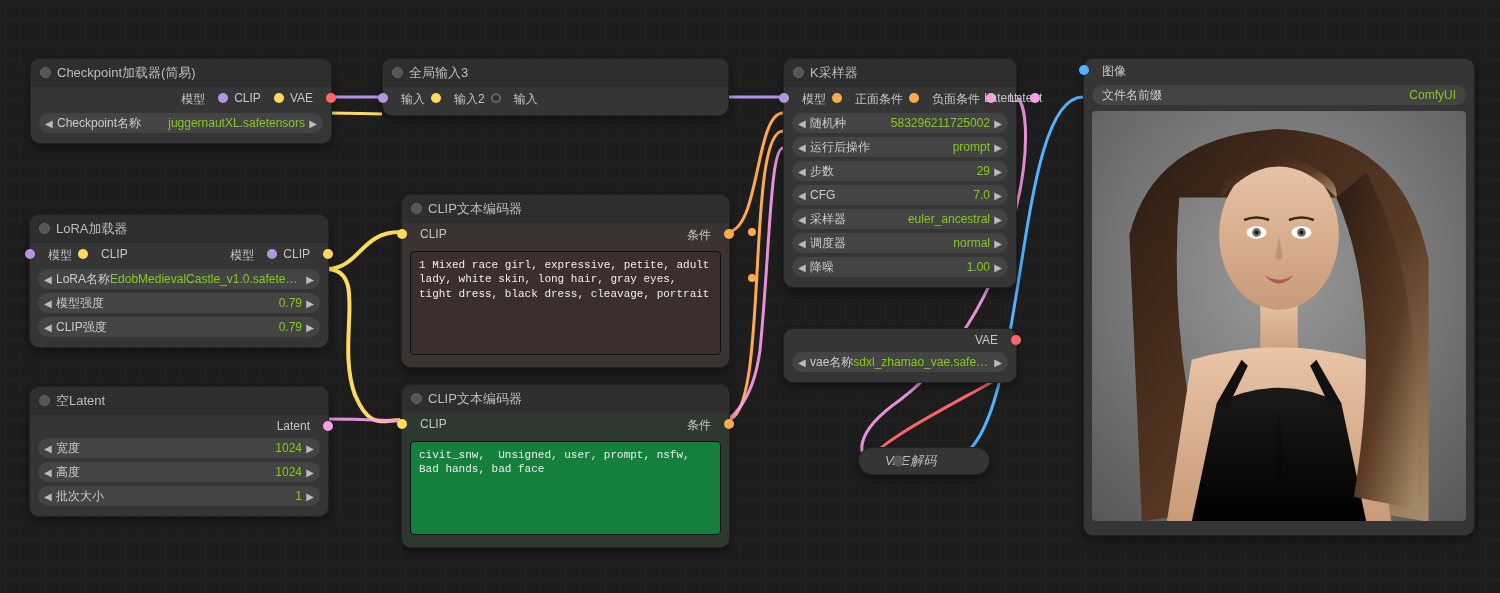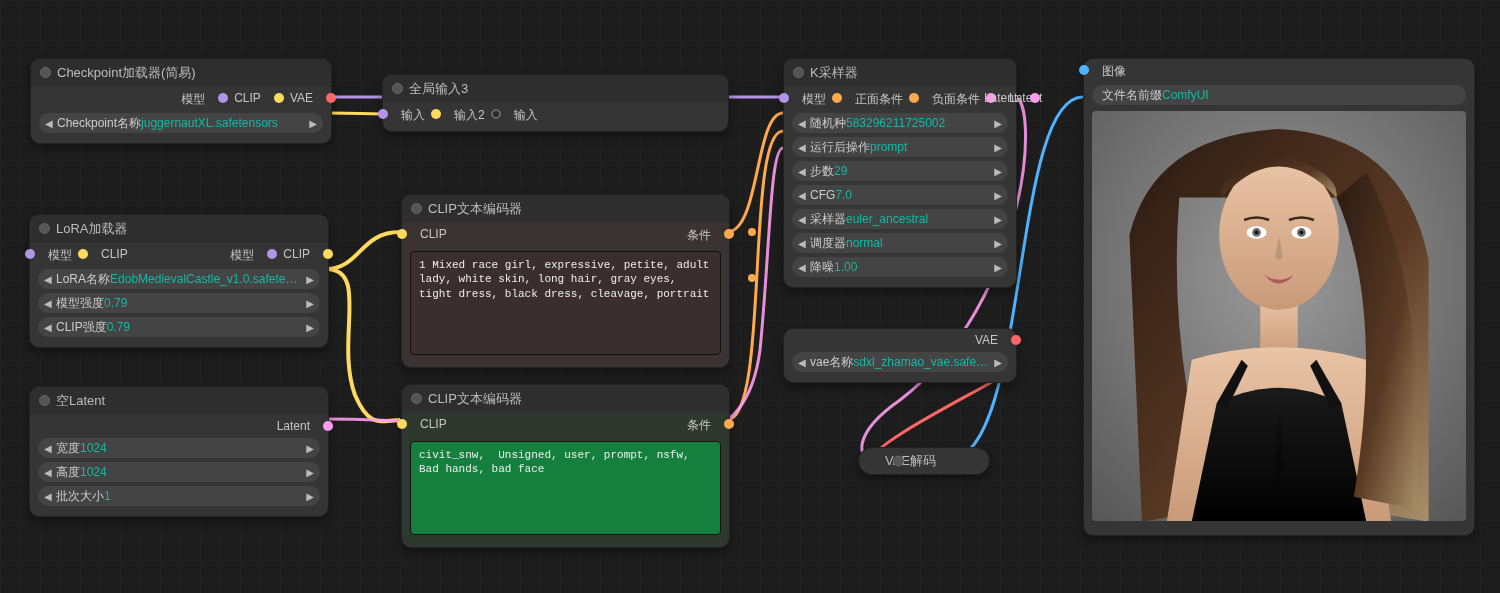--- a/index.html
+++ b/index.html
@@ -101,23 +101,23 @@
     cursor: pointer;
     position: relative;
   }
   .widget .wlabel {
     padding-left: 18px;
     color: #ccc;
     flex-shrink: 0;
   }
   .widget .wvalue {
     flex: 1;
-    text-align: left;
+    text-align: right;
     padding-right: 18px;
-    color: #14b8a6;
+    color: #84cc16;
     overflow: hidden;
     text-overflow: ellipsis;
     white-space: nowrap;
   }
   .widget .arrow-l, .widget .arrow-r {
     position: absolute;
     top: 50%;
     transform: translateY(-50%);
     font-size: 10px;
     color: #bbb;
@@ -142,20 +142,21 @@
   .negative .textarea-box { background:#15803d; }
   .positive.node { background:#3b3232; }
   .negative.node { background:#2f382e; }
 
   .collapsed {
     height: 26px;
     border-radius: 14px;
     display: flex;
     align-items: center;
     padding: 0 14px 0 26px;
+    font-style: italic;
   }
   .collapsed .header {
     background: transparent;
     padding: 0;
   }
   .collapsed .header::before {
     left: 8px; top: 50%; transform: translateY(-50%);
   }
 
   .image-out {
@@ -209,21 +210,21 @@
     </div>
     <div class="widget">
       <span class="arrow-l">◀</span>
       <span class="wlabel">Checkpoint名称</span>
       <span class="wvalue">juggernautXL.safetensors</span>
       <span class="arrow-r">▶</span>
     </div>
   </div>
 </div>
 
-<div class="node" style="left:382px; top:74px; width:345px;">
+<div class="node" style="left:382px; top:58px; width:345px;">
   <div class="header">全局输入3</div>
   <div class="body">
     <div class="slots">
       <div class="inputs">
         <div class="slot"><span class="port filled" style="background:#b593e6"></span><span>输入</span></div>
         <div class="slot"><span class="port filled" style="background:#ffda5e"></span><span>输入2</span></div>
         <div class="slot"><span class="port empty"></span><span>输入</span></div>
       </div>
       <div class="outputs"></div>
     </div>

